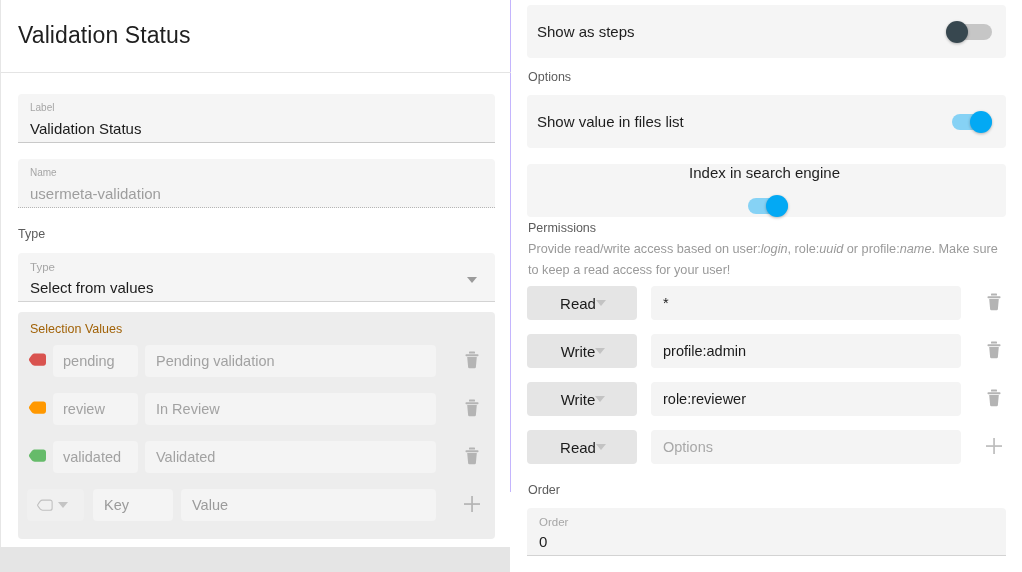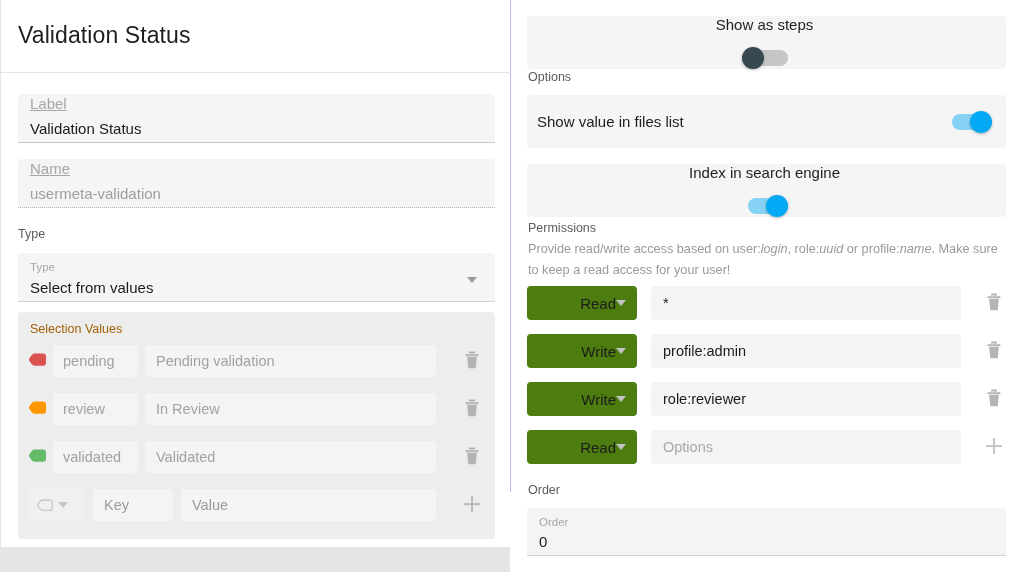--- a/index.html
+++ b/index.html
@@ -34,22 +34,22 @@
     position: absolute; left: 0; top: 72px; width: 510px; height: 1px;
     background: #e4e4e4;
   }
 
   .field {
     position: absolute;
     background: #f5f5f5;
     border-radius: 4px 4px 0 0;
   }
   .field .flabel {
-    position: absolute; left: 12px; top: 1px;
-    font-size: 15px; color: #a6a6a6; text-decoration: underline;
+    position: absolute; left: 12px; top: 8px;
+    font-size: 10px; color: #a6a6a6;
   }
   .field .fvalue {
     position: absolute; left: 12px; top: 26px;
     font-size: 15px; color: #1b1b1b;
   }
   .field .fvalue.disabled { color: #9e9e9e; }
   .field .underline {
     position: absolute; left: 0; bottom: 0; width: 100%; height: 1px;
     background: #c9c9c9;
   }
@@ -144,22 +144,22 @@
 
   .perm-desc {
     position: absolute; left: 17px; width: 470px;
     font-size: 12.7px; color: #9a9a9a; line-height: 21px;
   }
   .perm-desc i { font-style: italic; }
 
   .perm-row { position: absolute; left: 16px; width: 480px; height: 34px; }
   .perm-select {
     position: absolute; left: 0; top: 0; width: 110px; height: 34px;
-    background: #4d7c0f; border-radius: 4px;
-    display: flex; align-items: center; justify-content: flex-end;
+    background: #e5e5e5; border-radius: 4px;
+    display: flex; align-items: center; justify-content: center;
     padding: 0 11px 0 13px;
     font-size: 15px; color: #1b1b1b;
   }
   .perm-select .caret { border-top-color: #c3c3c3; }
   .perm-input {
     position: absolute; left: 124px; top: 0; width: 310px; height: 34px;
     background: #f4f4f4; border-radius: 4px;
     display: flex; align-items: center; padding-left: 12px;
     font-size: 14.5px; color: #1b1b1b;
   }
@@ -280,21 +280,21 @@
             </svg>
           </span>
         </div>
       </div>
     </div>
     <div class="left-bottom-bar"></div>
   </div>
 
   <div class="right-panel">
 
-    <div class="toggle-row" style="top:16px; height:53px;flex-direction:column;">
+    <div class="toggle-row" style="top:5px; height:53px;">
       <span class="trlabel">Show as steps</span>
       <span class="switch off">
         <span class="track"></span>
         <span class="knob"></span>
       </span>
     </div>
 
     <div class="section-label" style="left:17px; top:70px;">Options</div>
 
     <div class="toggle-row" style="top:95px; height:53px;">

